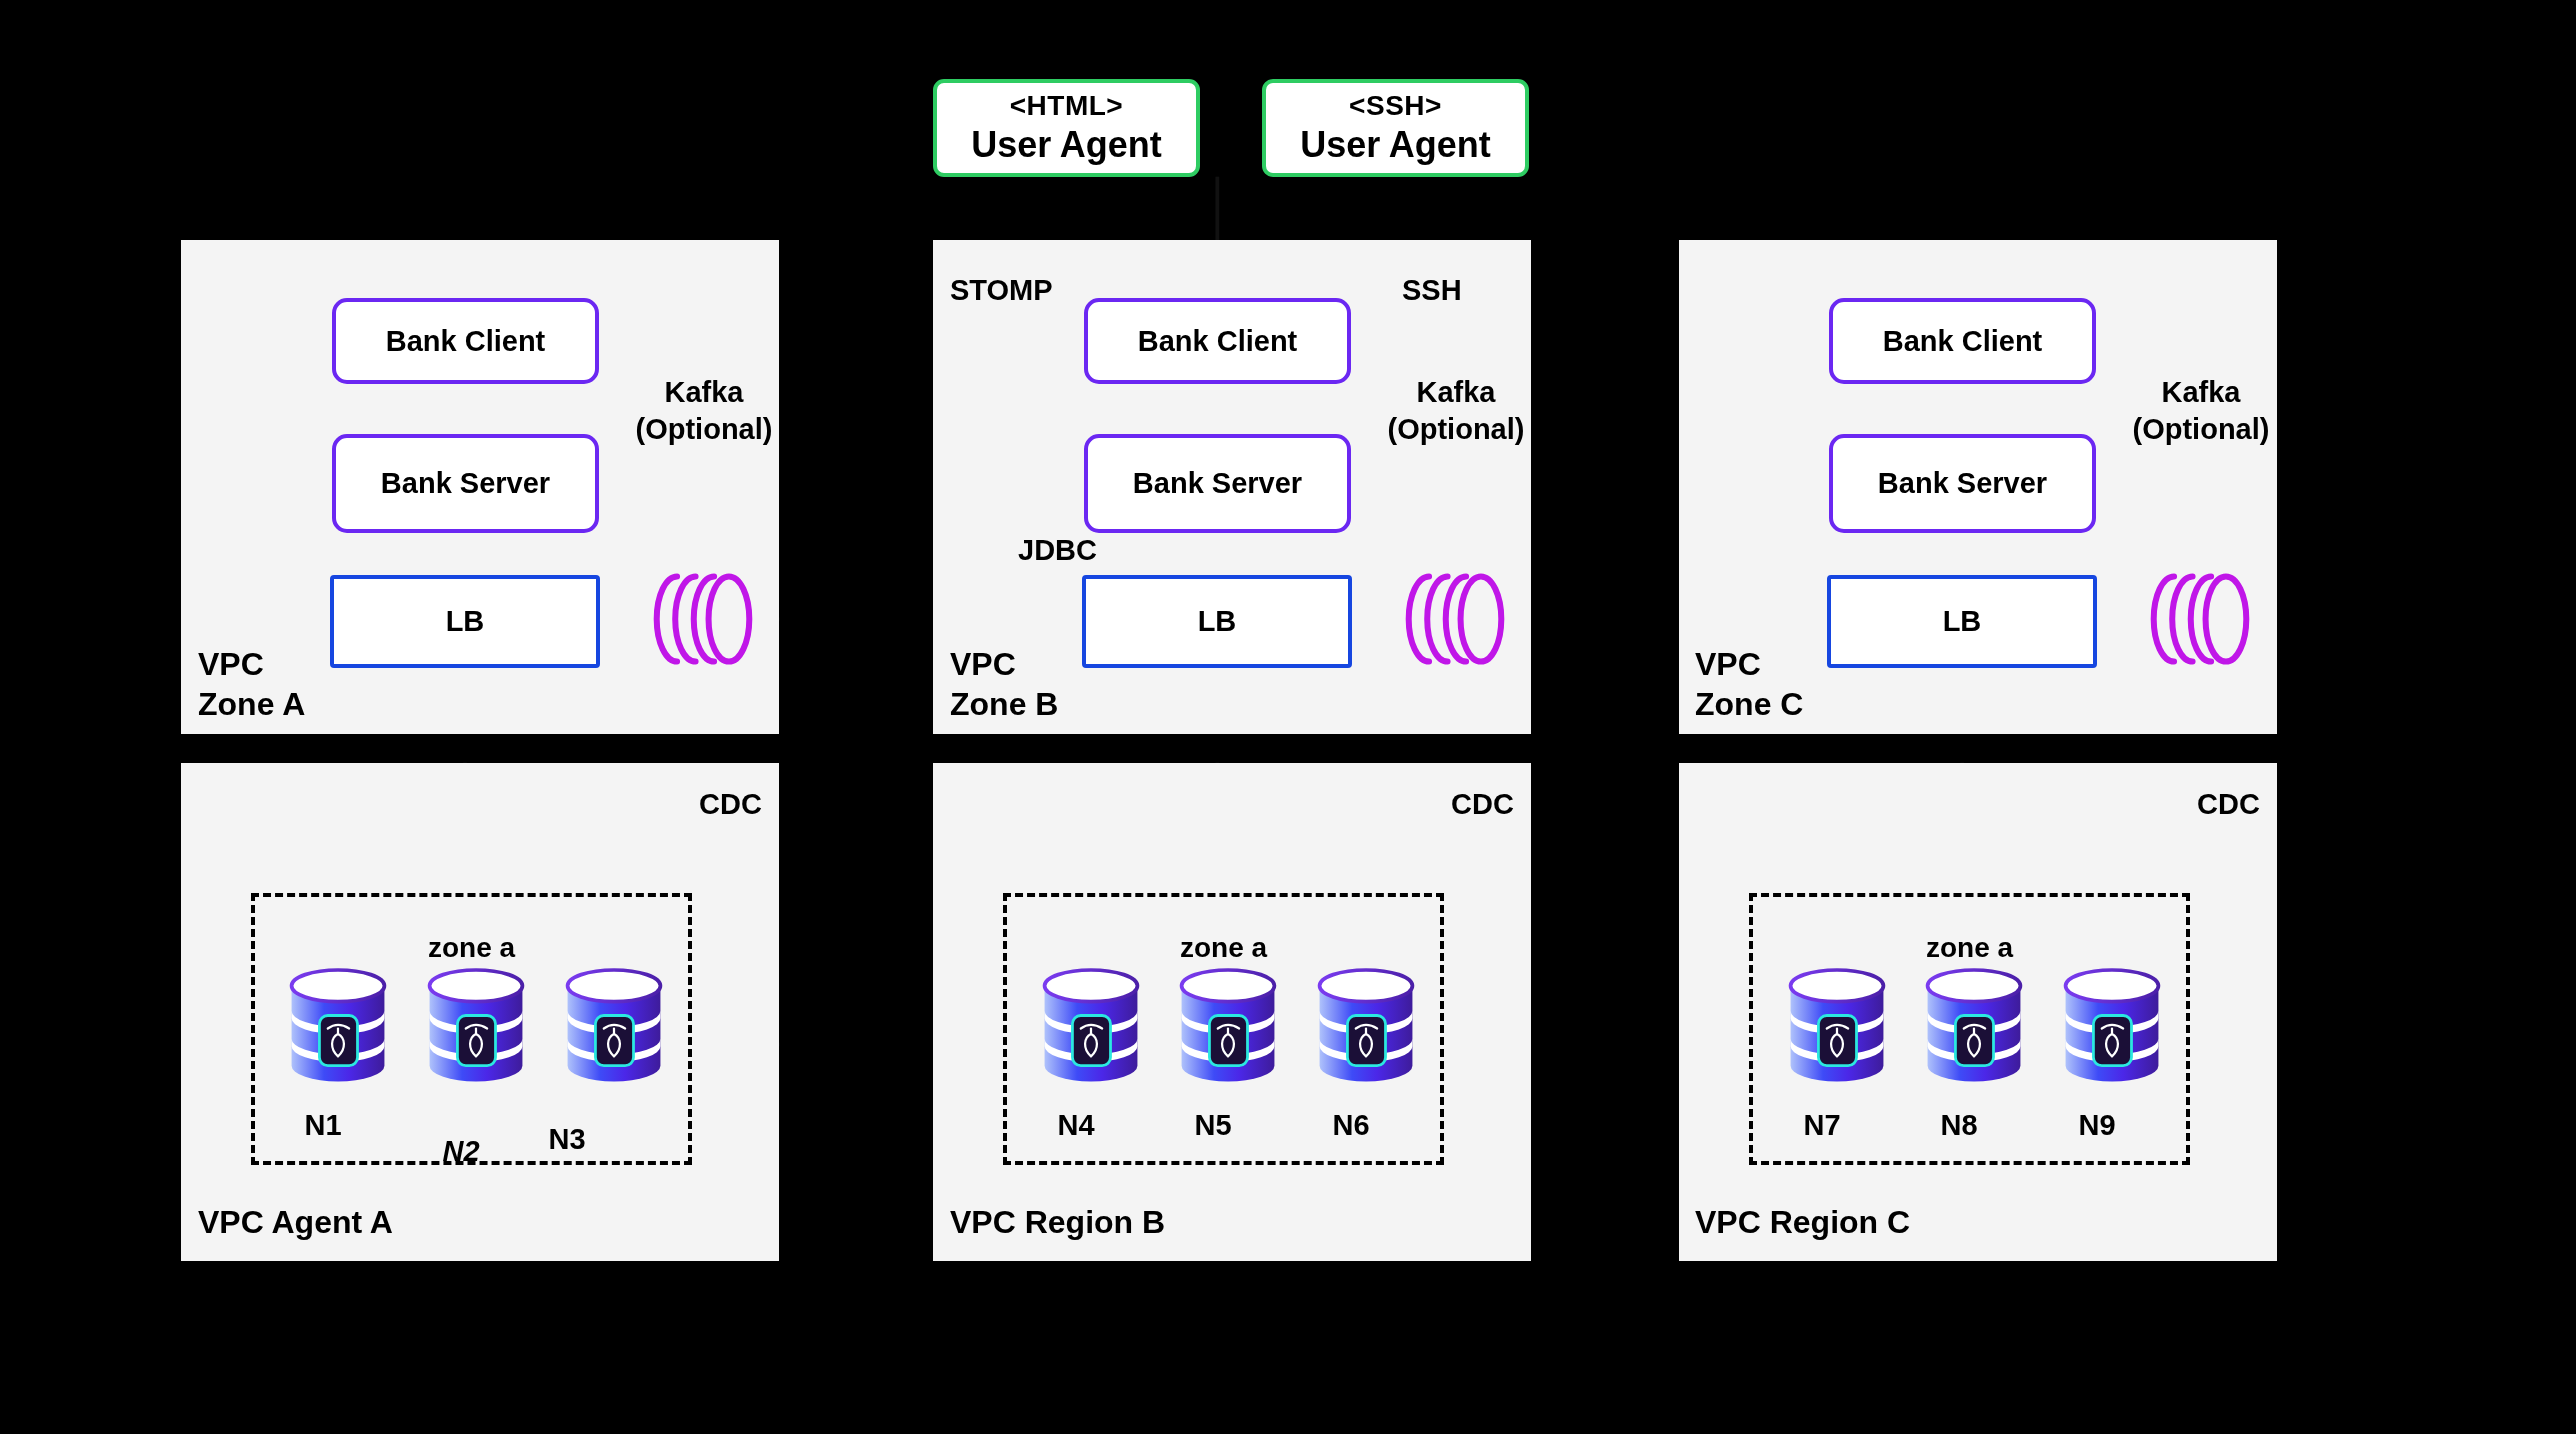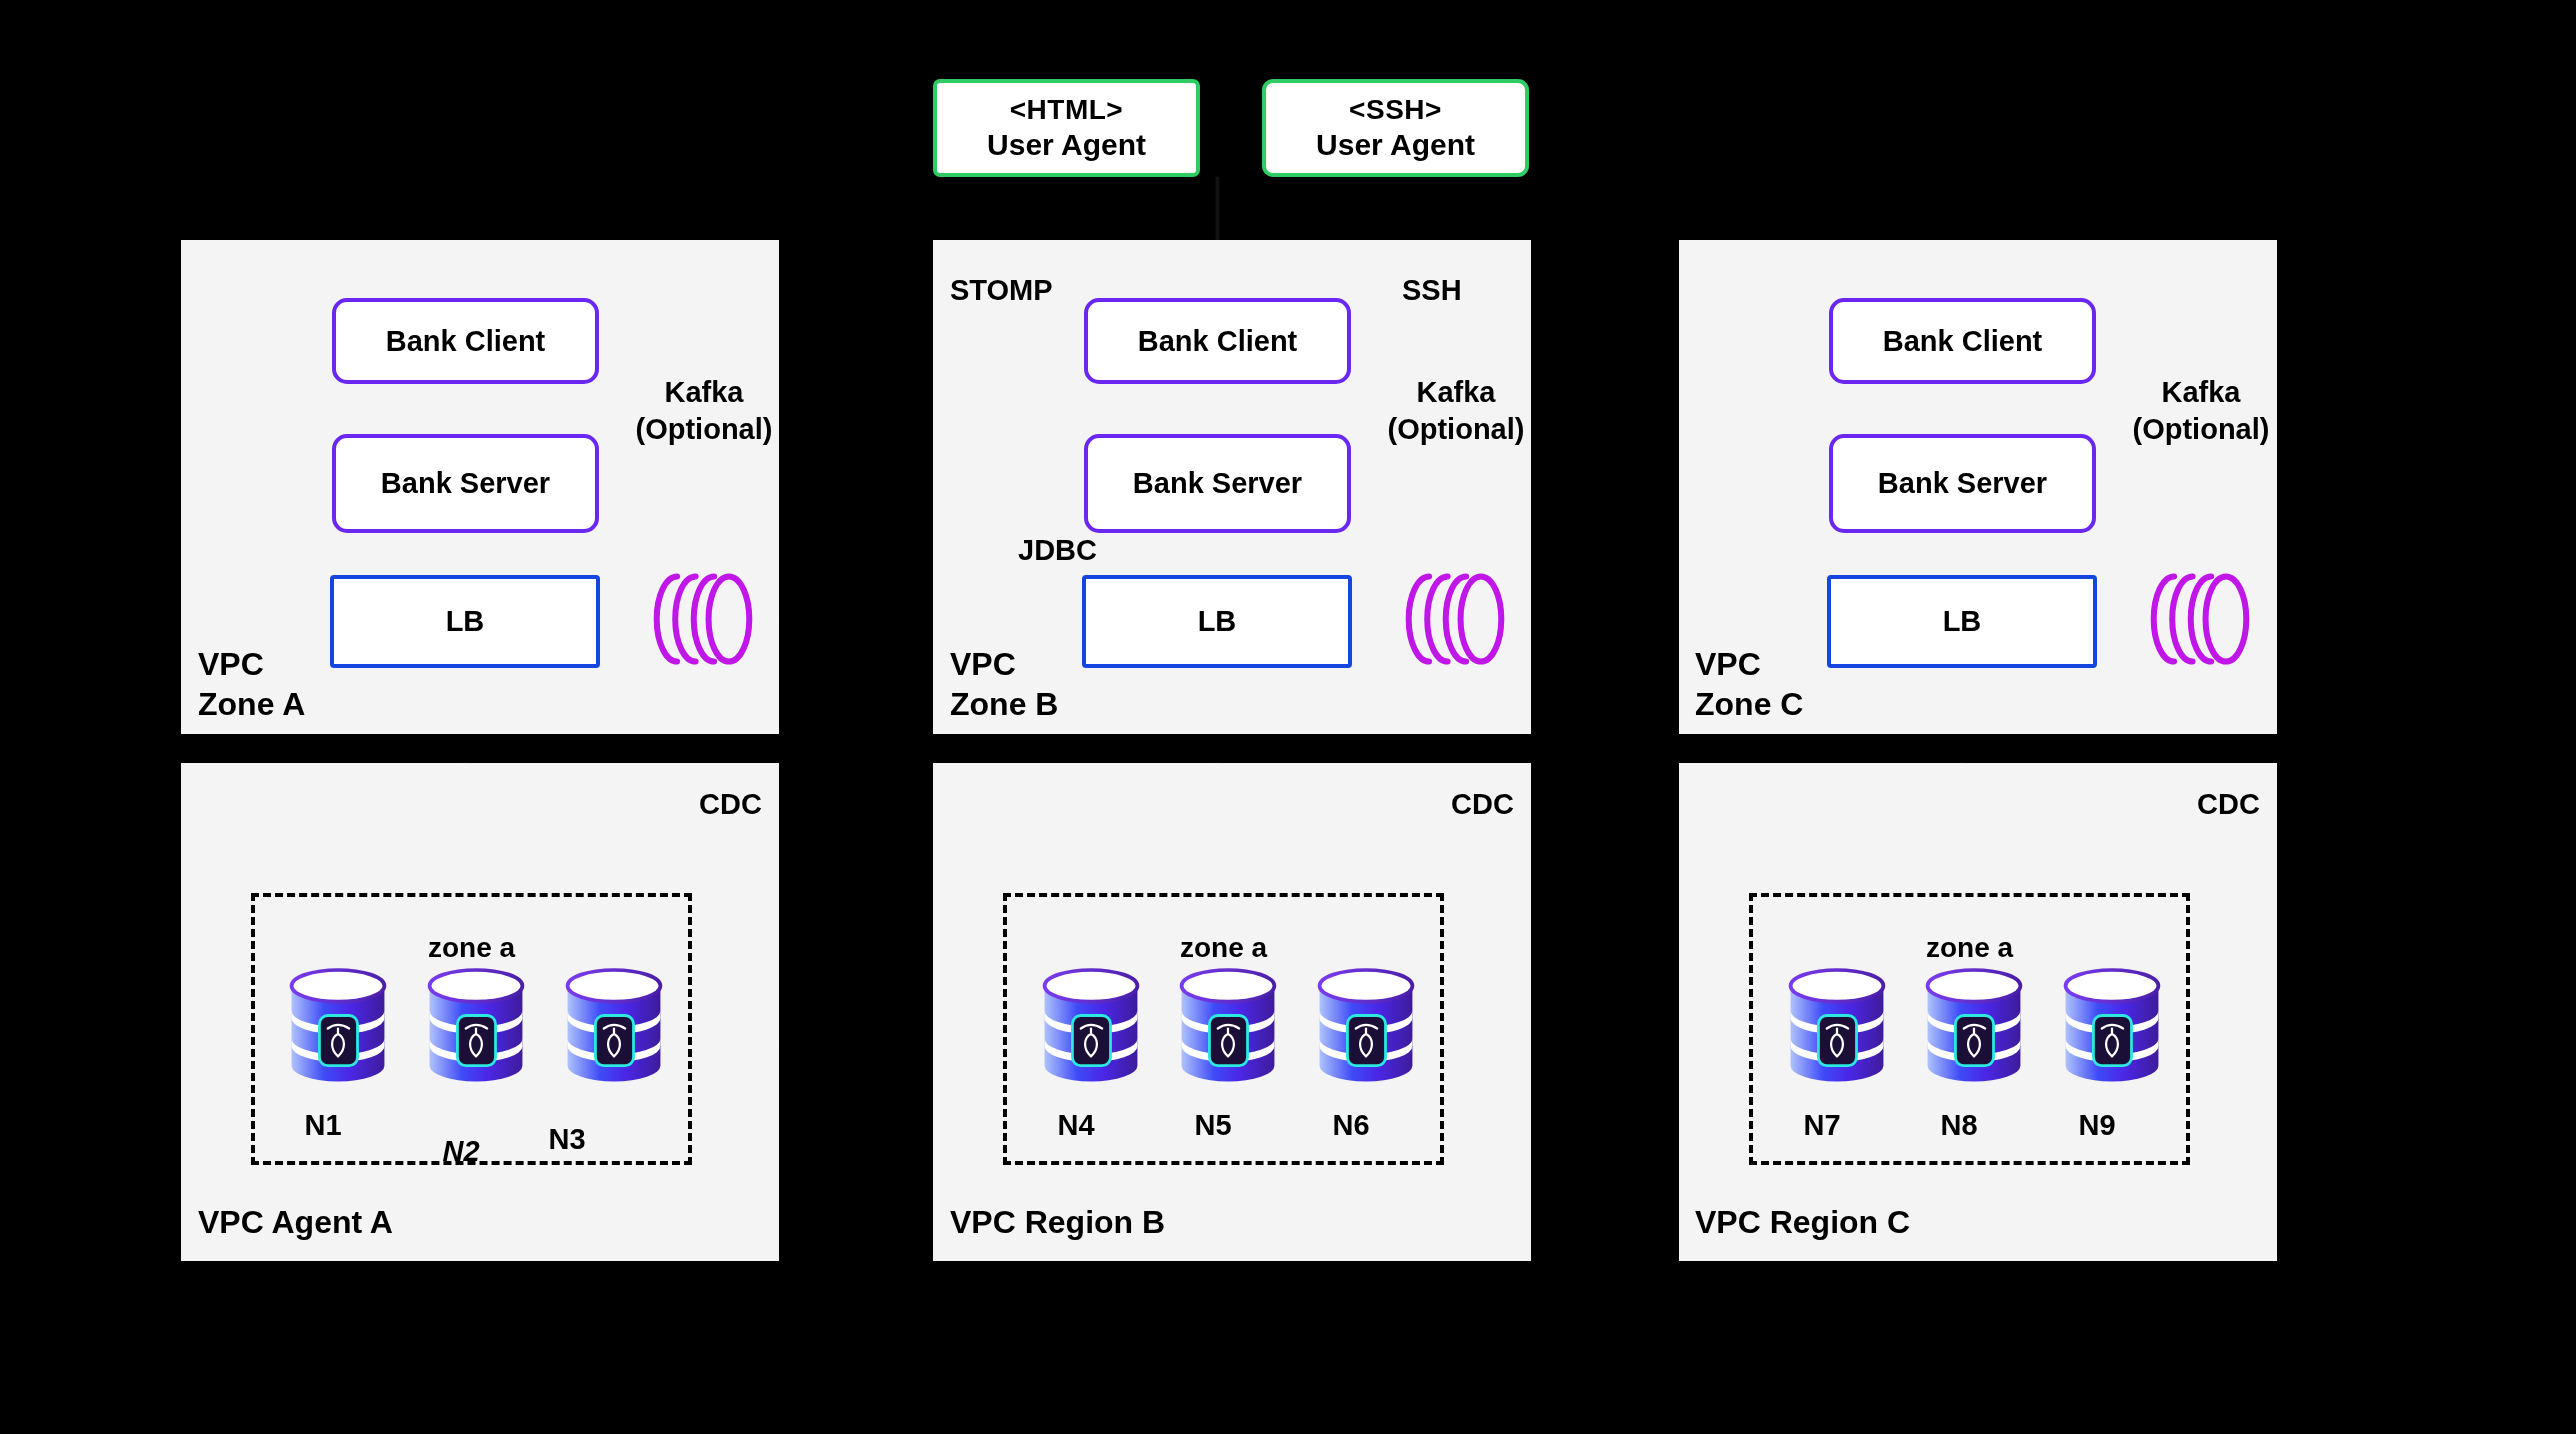--- a/index.html
+++ b/index.html
@@ -27,21 +27,21 @@
     border-radius: 11px;
     display: flex;
     flex-direction: column;
     align-items: center;
     justify-content: center;
     color: #000000;
     font-weight: bold;
     line-height: 1.22;
   }
   .agent-proto { font-size: 28px; letter-spacing: 0.5px; }
-  .agent-name  { font-size: 30px; }
+  .agent-name  { font-size: 36px; }
 
   
   .panel {
     position: absolute;
     box-sizing: border-box;
     background: #F4F4F4;
   }
 
   
   .nodebox {
@@ -147,21 +147,21 @@
       <line x1="2110" y1="573" x2="2110" y2="625" marker-end="url(#ah)"></line>
       <line x1="2110" y1="718" x2="2110" y2="789"></line>
       <polyline points="2363,625 2363,518 2261,518" marker-end="url(#ah)"></polyline>
       <line x1="2448" y1="666" x2="2376" y2="666" marker-end="url(#ah)"></line>
       <line x1="2110" y1="820" x2="2110" y2="955" marker-end="url(#ah)"></line>
       <line x1="2352" y1="1123" x2="2448" y2="1123"></line>
 
     </g>
   </svg>
 
-  <div class="agent-box" style="left:933px; top:79px; width:267px; height:98px;border-radius:7px;">
+  <div class="agent-box" style="left:933px; top:79px; width:267px; height:98px;">
     <div class="agent-proto">&lt;HTML&gt;</div>
     <div class="agent-name">User Agent</div>
   </div>
 
   <div class="agent-box" style="left:1262px; top:79px; width:267px; height:98px;">
     <div class="agent-proto">&lt;SSH&gt;</div>
     <div class="agent-name">User Agent</div>
   </div>
 
   <div class="panel" style="left:181px; top:240px; width:598px; height:494px;">

